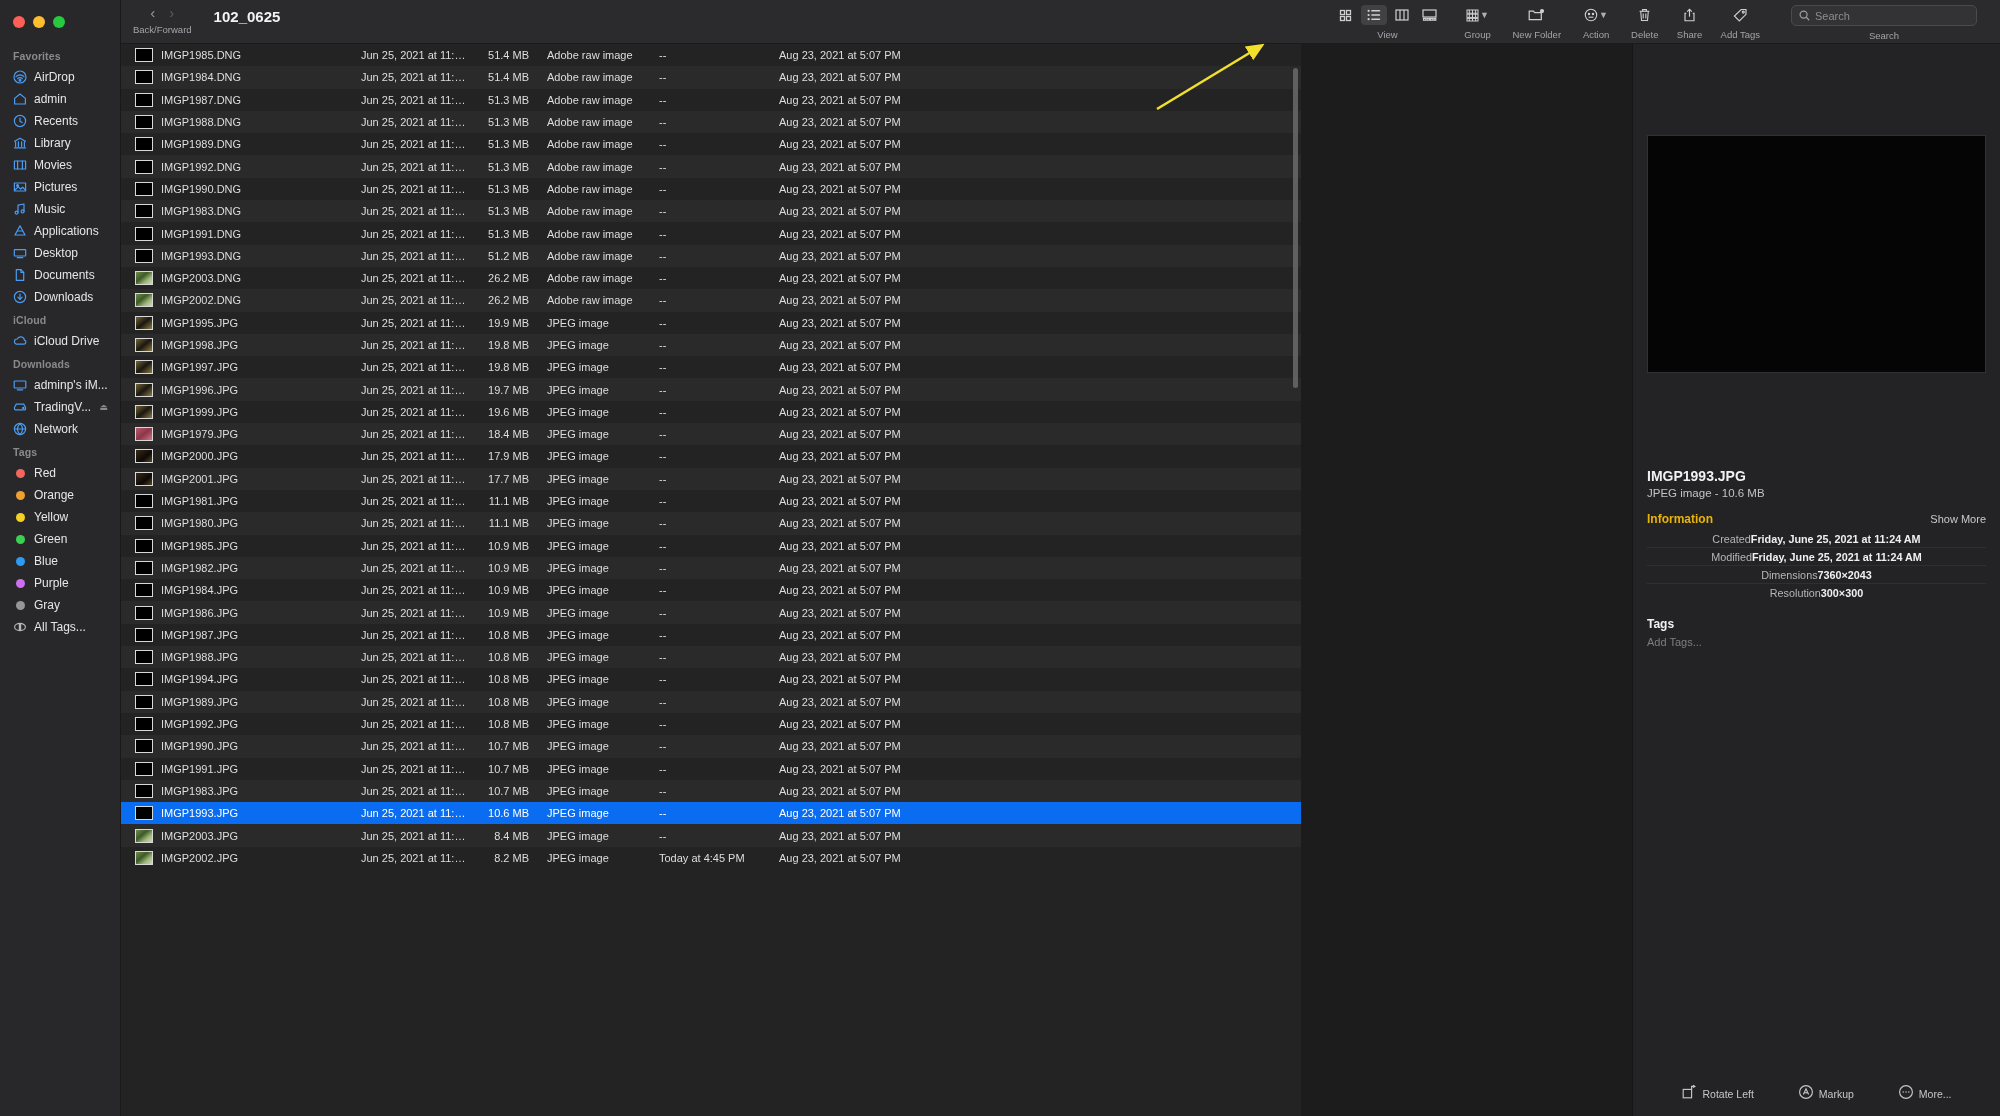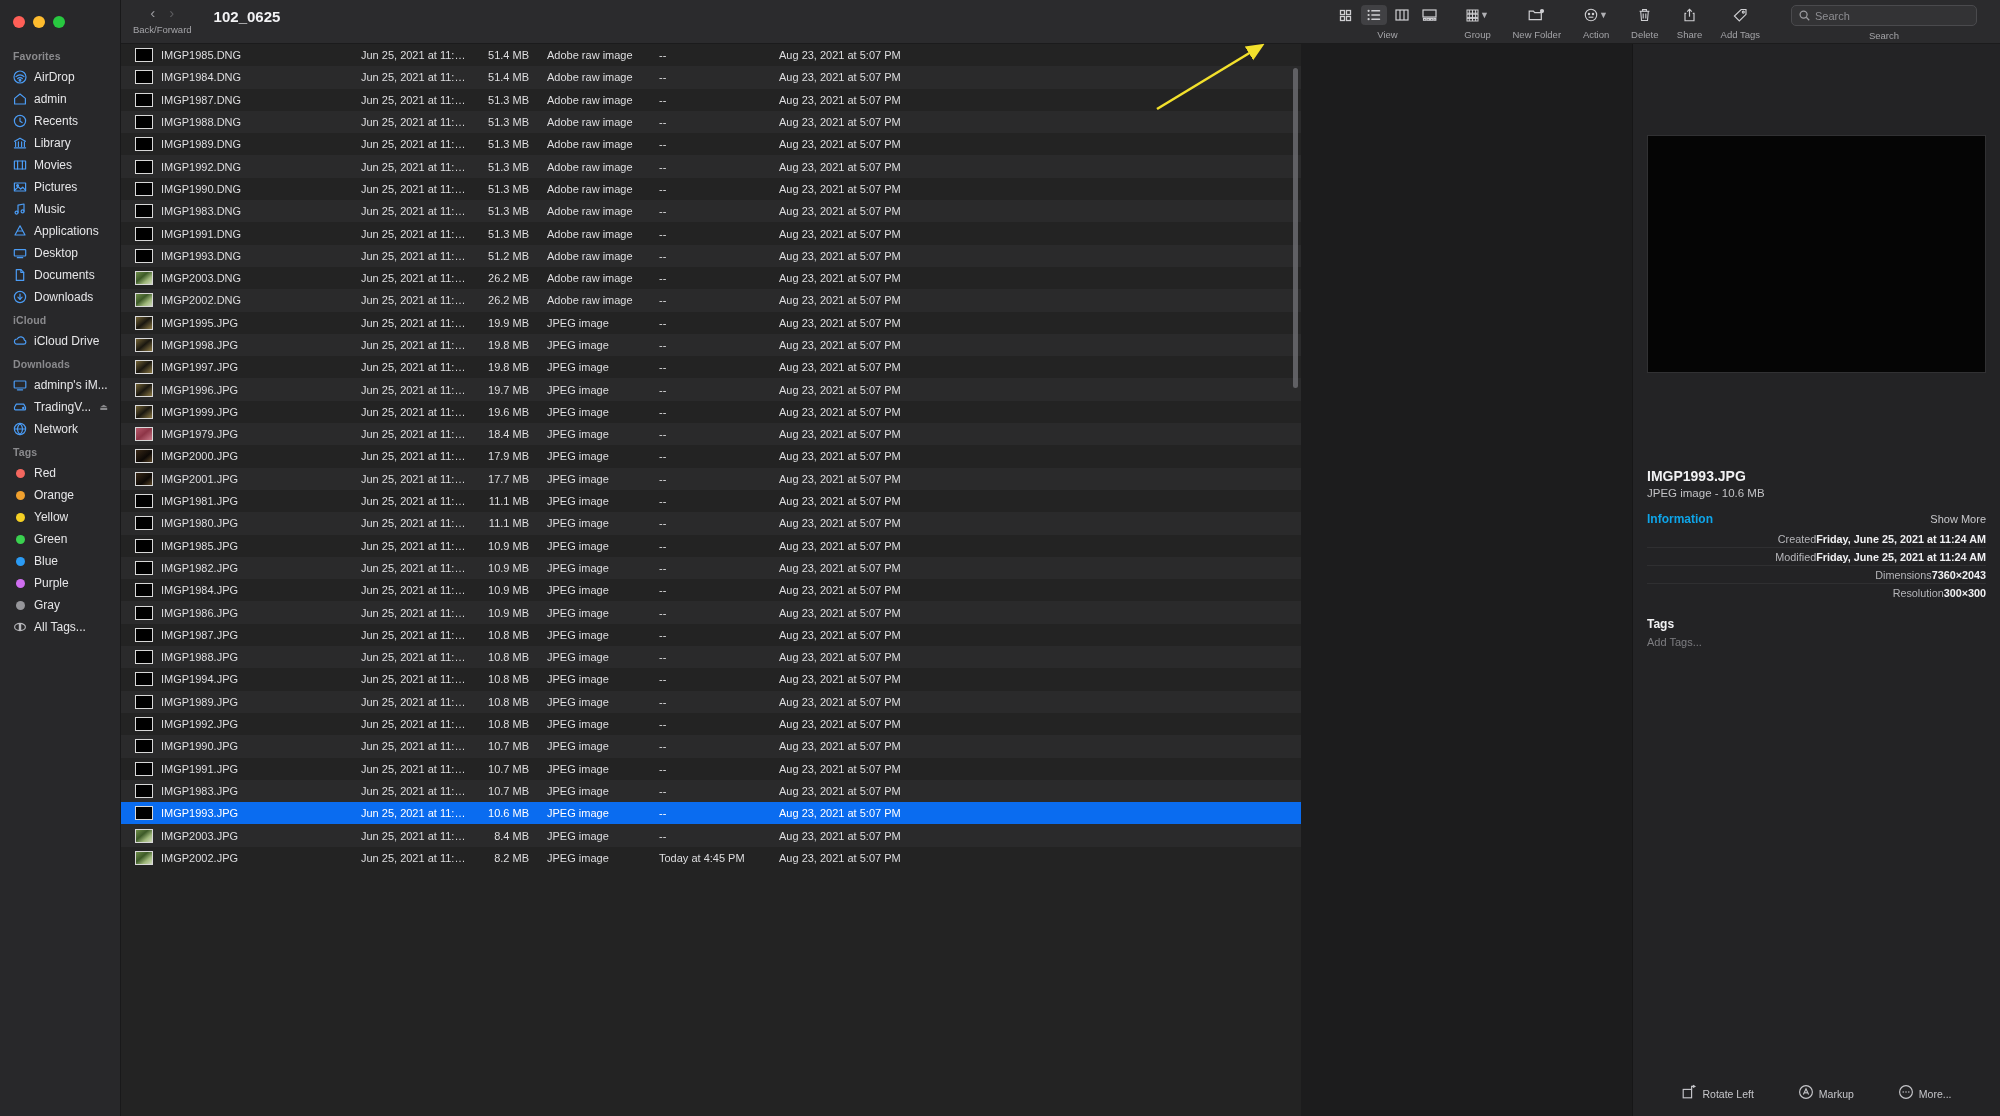--- a/index.html
+++ b/index.html
@@ -104,24 +104,24 @@
     border-left: 1px solid #161617;
     display:flex; flex-direction:column;
     padding: 0 14px;
     position:relative;
   }
   .pv-img-area { height: 420px; display:flex; align-items:center; justify-content:center; }
   .pv-img { width: 357px; height: 238px; background:#050505; border:1px solid #313133;}
   .pv-title { font-size: 14px; font-weight:700; color:#f1f1f3; margin-top: 4px;}
   .pv-sub { font-size: 11.5px; color:#c3c3c6; margin-top: 3px;}
   .pv-sec { display:flex; align-items:baseline; justify-content:space-between; margin-top: 13px;}
-  .pv-sec h4 { font-size: 12px; font-weight:700; color:#0ea5e9; }
+  .pv-sec h4 { font-size: 12px; font-weight:700; color:#eab308; }
   .pv-showmore { font-size: 11px; color:#c9c9cc; }
   .pv-rows { margin-top: 4px; }
-  .pv-row { display:flex; justify-content:flex-end; align-items:center;
+  .pv-row { display:flex; justify-content:center; align-items:center;
             font-size: 10.8px; padding: 2.5px 0; border-bottom: 1px solid #2f2f31; }
   .pv-row:last-child { border-bottom: none; }
   .pv-k { color:#b6b6ba; }
   .pv-v { color:#f0f0f2; font-weight:700; }
   .pv-tags-h { font-size: 12px; font-weight:700; color:#f1f1f3; margin-top: 16px;}
   .pv-tags-ph { font-size: 11px; color:#7d7d81; margin-top: 5px;}
   .pv-actions { position:absolute; left:0; right:0; bottom: 12px; display:flex; justify-content:center; gap: 44px;}
   .pv-act { display:flex; flex-direction:row; align-items:center; gap: 5px; color:#c6c6ca;}
   .pv-act .t { font-size: 10.5px; color:#c6c6ca; }
 

